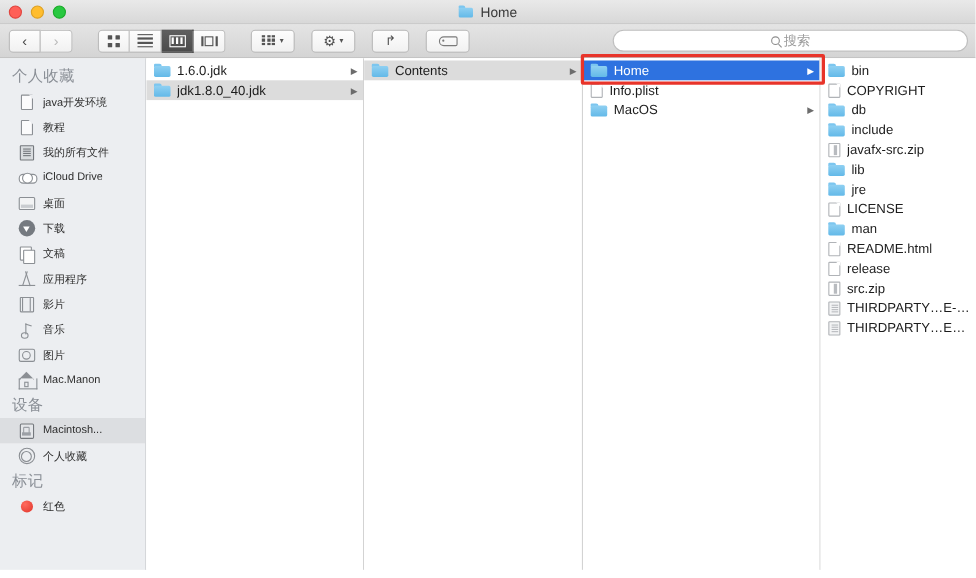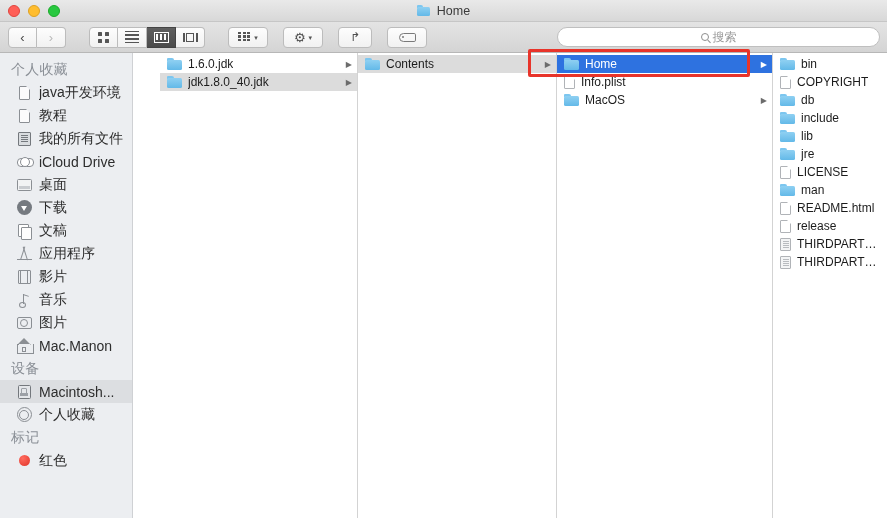--- a/index.html
+++ b/index.html
@@ -150,21 +150,21 @@
   }
   .sb-head {
     font-size: 14px; color: #8a8f96;
     padding: 3px 0 2px 11px;
     letter-spacing: .2px;
   }
   .sb-item {
     display: flex; align-items: center; gap: 7px;
     height: 23px;
     padding-left: 16px;
-    font-size: 14px; color: #2d2d2d;
+    font-size: 10px; color: #2d2d2d;
     cursor: default;
   }
   .sb-item.sel { background: #dcdee1; }
   .sb-ic { width: 16px; height: 16px; flex: 0 0 16px; display: flex; align-items: center; justify-content: center; }
   .sb-label { white-space: nowrap; overflow: hidden; }
 
   
   .ic-doc { width: 11px; height: 14px; border: 1.2px solid #8b8f94; border-radius: 1px; background: #fbfbfc; position: relative; }
   .ic-doc::after { content:""; position:absolute; right:-1px; top:-1px; border-left:4px solid transparent; border-top:4px solid #eceef1; }
   .ic-allfiles { width: 13px; height: 14px; border: 1.2px solid #74787d; border-radius: 1px; background: #d9dcdf; display:flex; flex-direction:column; gap:1.4px; padding:2.4px 2px; }
@@ -214,21 +214,21 @@
 
   
   .cols { flex: 1; display: flex; min-width: 0; background: #fff; }
   .col {
     border-right: 1px solid #d3d3d3;
     overflow: hidden;
     padding-top: 2px;
     background: #fff;
     position: relative;
   }
-  .col.c1 { width: 198px; flex: 0 0 198px; margin-left: 27px; }
+  .col.c1 { width: 198px; flex: 0 0 198px; }
   .col.c2 { width: 199px; flex: 0 0 199px; }
   .col.c3 { width: 216px; flex: 0 0 216px; }
   .col.c4 { flex: 1; border-right: none; text-align: right; }
 
   .row {
     height: 18px;
     display: flex; align-items: center;
     padding: 0 5px 0 7px;
     gap: 6px;
     font-size: 12px; color: #1c1c1c;
@@ -515,20 +515,24 @@
           </div>
           <div class="row">
             <span class="folder"></span>
             <span class="nm">db</span>
           </div>
           <div class="row">
             <span class="folder"></span>
             <span class="nm">include</span>
           </div>
           <div class="row">
+            <span class="f-zip"></span>
+            <span class="nm">javafx-src.zip</span>
+          </div>
+          <div class="row">
             <span class="folder"></span>
             <span class="nm">lib</span>
           </div>
           <div class="row">
             <span class="folder"></span>
             <span class="nm">jre</span>
           </div>
           <div class="row">
             <span class="f-doc"></span>
             <span class="nm">LICENSE</span>
@@ -539,20 +543,24 @@
           </div>
           <div class="row">
             <span class="f-doc"></span>
             <span class="nm">README.html</span>
           </div>
           <div class="row">
             <span class="f-doc"></span>
             <span class="nm">release</span>
           </div>
           <div class="row">
+            <span class="f-zip"></span>
+            <span class="nm">src.zip</span>
+          </div>
+          <div class="row">
             <span class="f-txt">
               <i></i>
               <i></i>
               <i></i>
               <i></i>
             </span>
             <span class="nm">THIRDPARTY…E-JAV</span>
           </div>
           <div class="row">
             <span class="f-txt">

